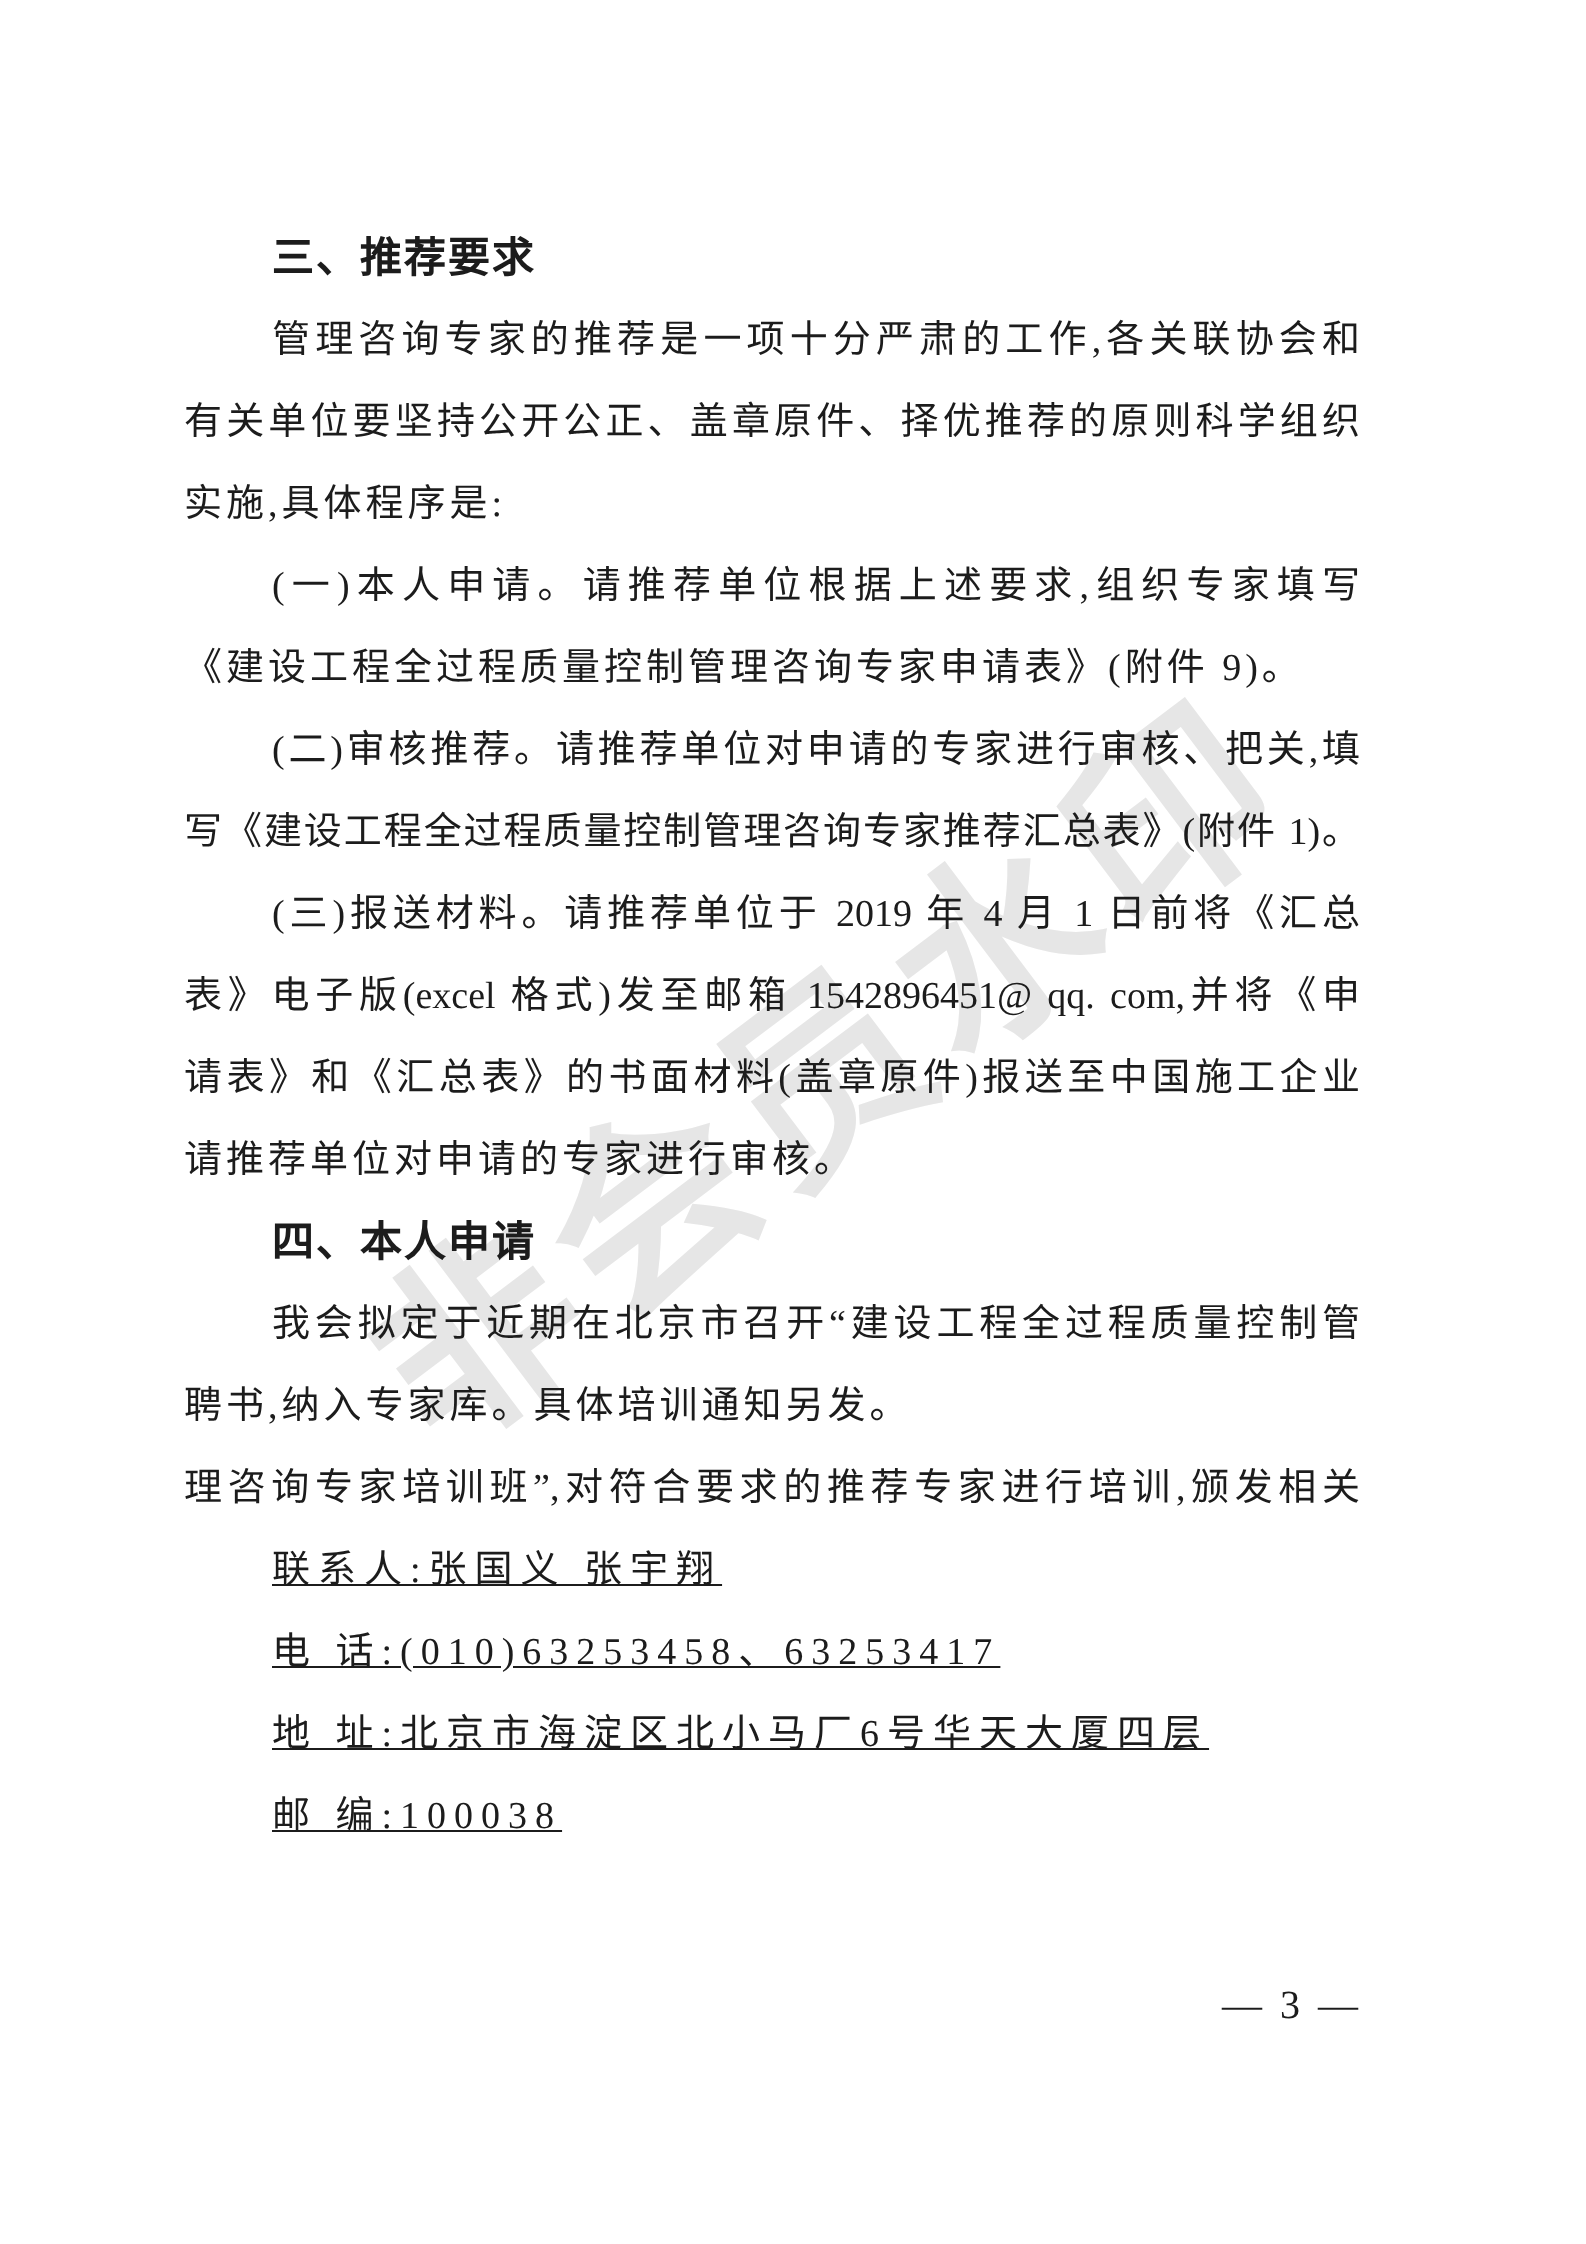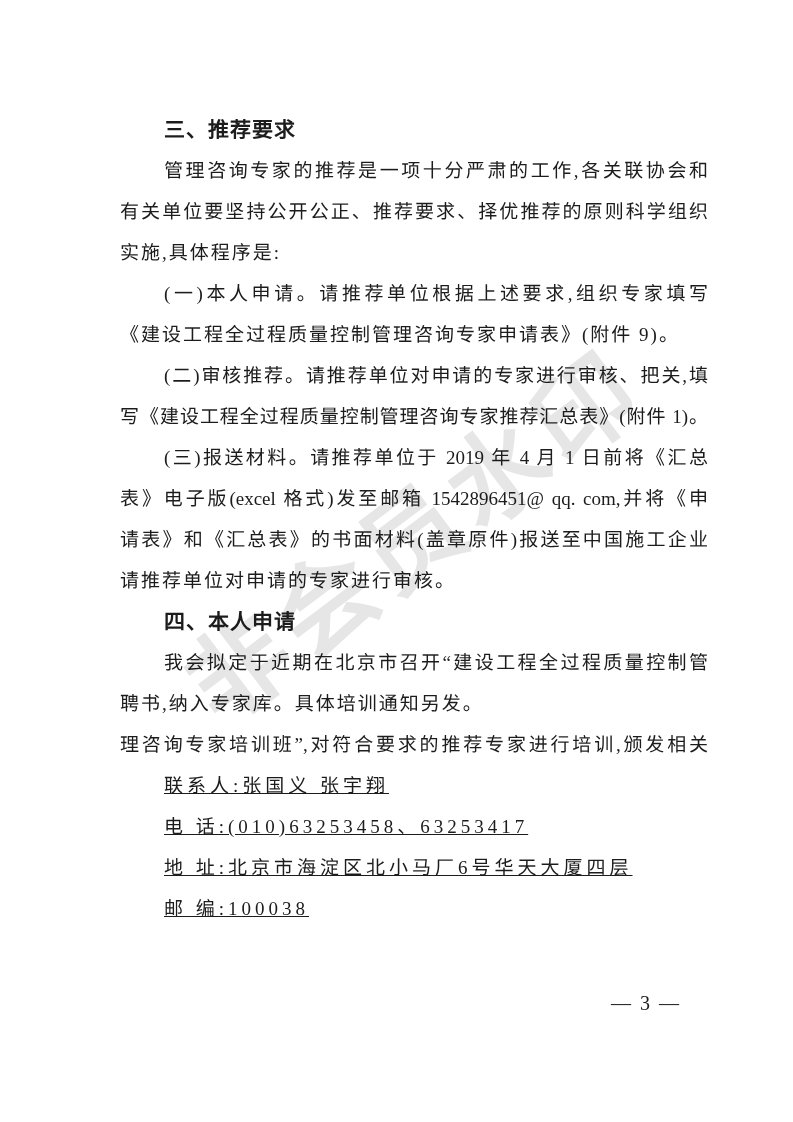--- a/index.html
+++ b/index.html
@@ -27,21 +27,21 @@
     font-weight: bold;
     font-size: 100px;
     letter-spacing: 8px;
     color: #e6e6e6;
     white-space: nowrap;
     z-index: 0;
     user-select: none;
   }
   .content {
     position: absolute;
-    left: 120px;
+    left: 92px;
     top: 109px;
     width: 588px;
     z-index: 1;
   }
   .line {
     height: 41px;
     line-height: 41px;
     font-size: 19px;
     letter-spacing: 2px;
     white-space: nowrap;
@@ -82,21 +82,21 @@
 </head>
 <body>
 
 <div class="page">
   <div class="watermark" style="color: rgb(230, 230, 230);">非会员水印</div>
 
   <div class="content">
 
   <div class="line heading indent">三、推荐要求</div>
       <div class="line body indent justify">管理咨询专家的推荐是一项十分严肃的工作,各关联协会和</div>
-      <div class="line body justify">有关单位要坚持公开公正、推荐要求、择优推荐的原则科学组织</div>
+      <div class="line body justify">有关单位要坚持公开公正、盖章原件、择优推荐的原则科学组织</div>
       <div class="line body">实施,具体程序是:</div>
       <div class="line body indent justify">(一)本人申请。请推荐单位根据上述要求,组织专家填写</div>
       <div class="line body">《建设工程全过程质量控制管理咨询专家申请表》(附件 9)。</div>
       <div class="line body indent justify">(二)审核推荐。请推荐单位对申请的专家进行审核、把关,填</div>
       <div class="line body justify">写《建设工程全过程质量控制管理咨询专家推荐汇总表》(附件 1)。</div>
       <div class="line body indent justify">(三)报送材料。请推荐单位于 2019 年 4 月 1 日前将《汇总</div>
       <div class="line body justify">表》电子版(excel 格式)发至邮箱 1542896451@ qq. com,并将《申</div>
       <div class="line body justify">请表》和《汇总表》的书面材料(盖章原件)报送至中国施工企业</div>
       <div class="line body">请推荐单位对申请的专家进行审核。</div>
       <div class="line heading indent">四、本人申请</div>

